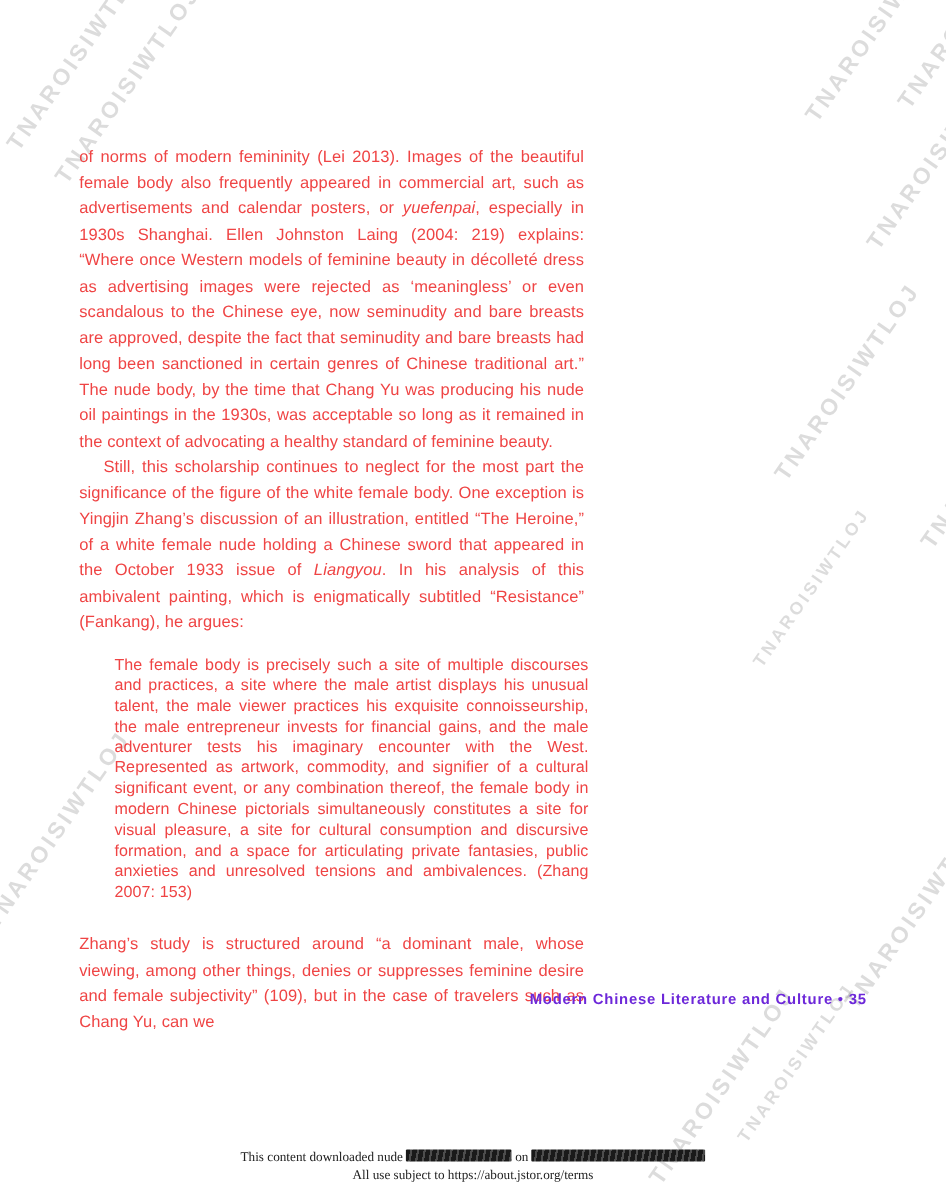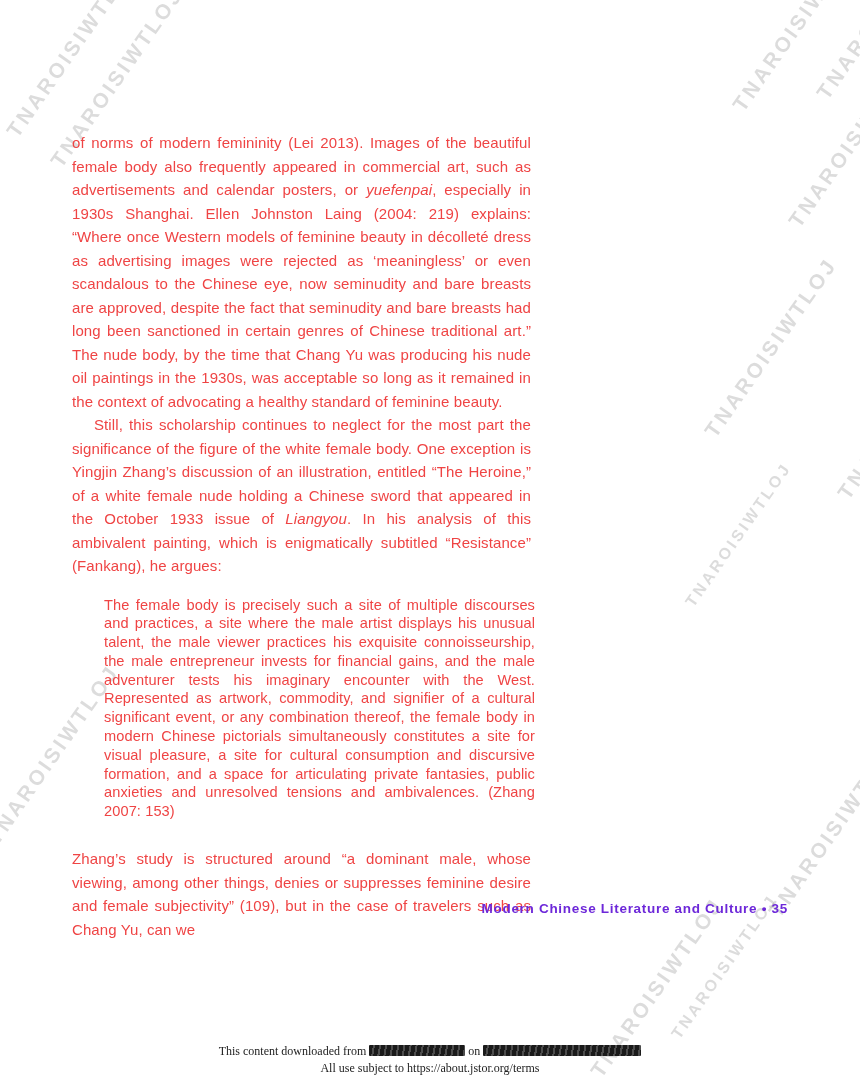--- a/index.html
+++ b/index.html
@@ -97,17 +97,17 @@
 
     <blockquote class="quote">The female body is precisely such a site of multiple discourses and practices, a site where the male artist displays his unusual talent, the male viewer practices his exquisite connoisseurship, the male entrepreneur invests for financial gains, and the male adventurer tests his imaginary encounter with the West. Represented as artwork, commodity, and signifier of a cultural significant event, or any combination thereof, the female body in modern Chinese pictorials simultaneously constitutes a site for visual pleasure, a site for cultural consumption and discursive formation, and a space for articulating private fantasies, public anxieties and unresolved tensions and ambivalences. (Zhang 2007: 153)</blockquote>
 
     <p class="para">Zhang’s study is structured around “a dominant male, whose viewing, among other things, denies or suppresses feminine desire and female subjectivity” (109), but in the case of travelers such as Chang Yu, can we</p>
 
   </div>
 
   <div class="running-footer">Modern Chinese Literature and Culture • 35</div>
 
   <div class="jstor-note">
-    <div><span>This content downloaded from </span><span class="redacted redacted-ip"></span><span> on </span><span class="redacted redacted-date"></span></div>
+    <div><span>This content downloaded nude </span><span class="redacted redacted-ip"></span><span> on </span><span class="redacted redacted-date"></span></div>
     <div>All use subject to https://about.jstor.org/terms</div>
   </div>
 
 </div>
 
 </body></html>

